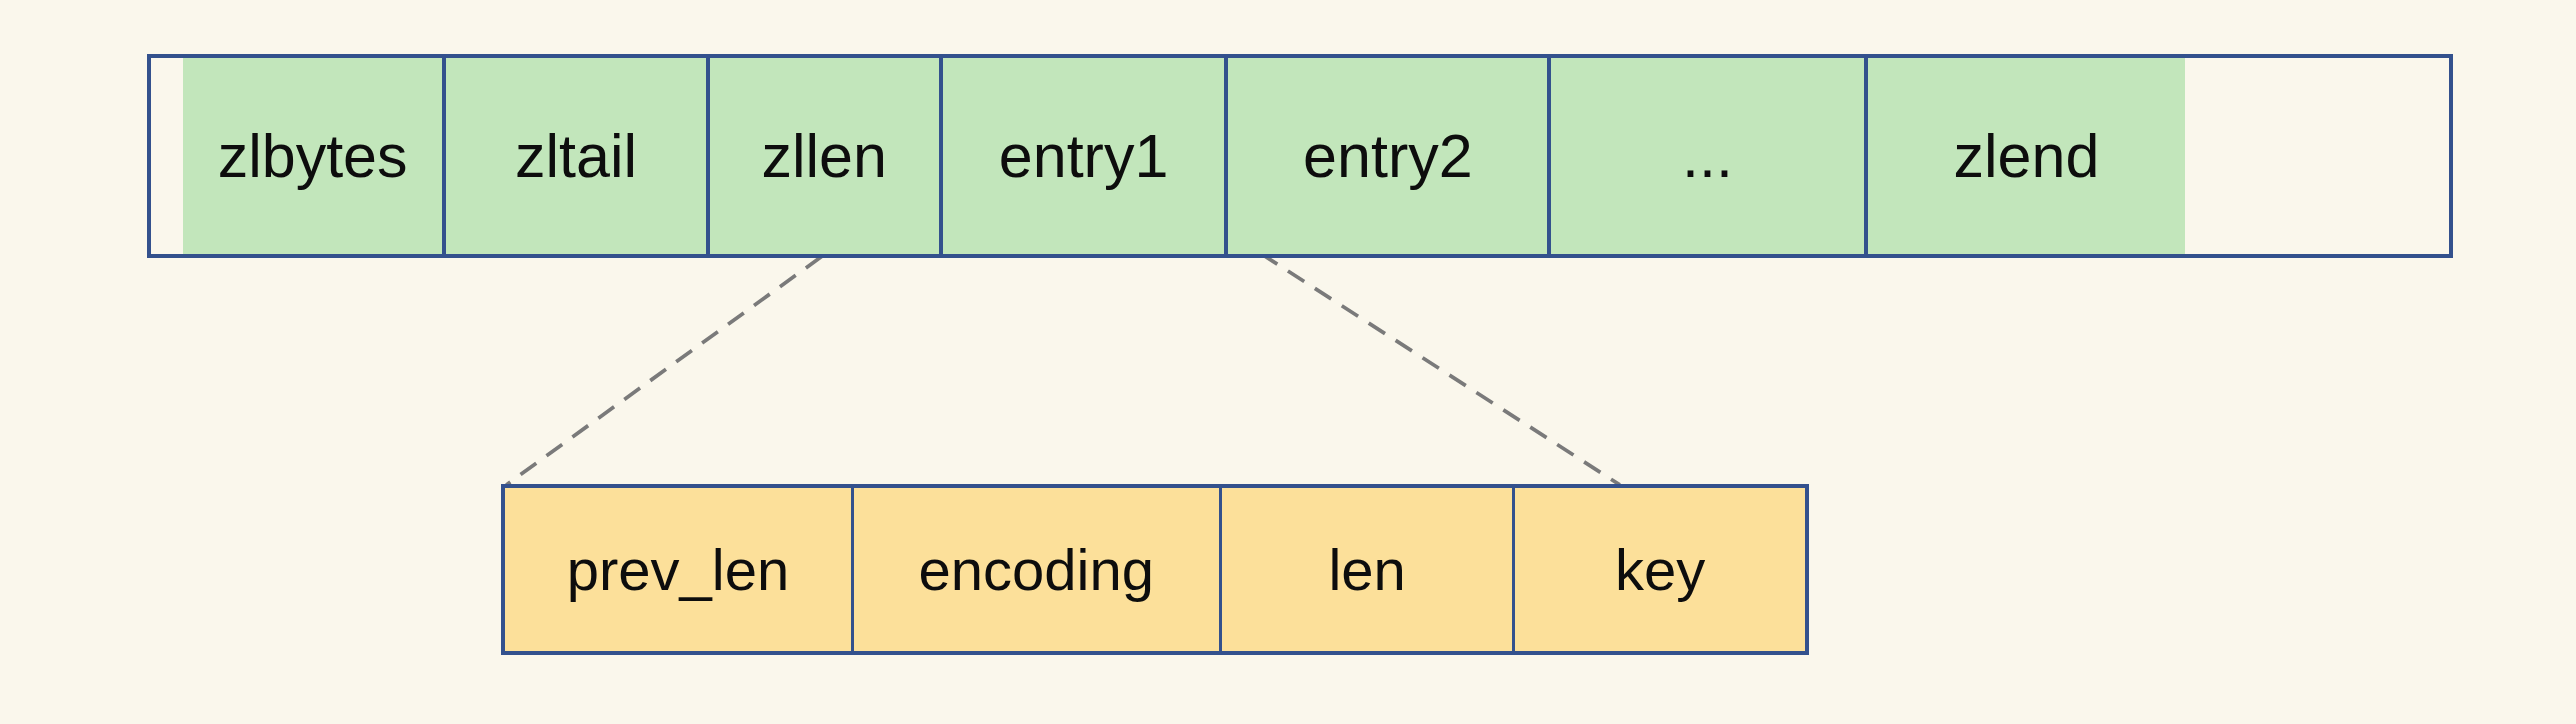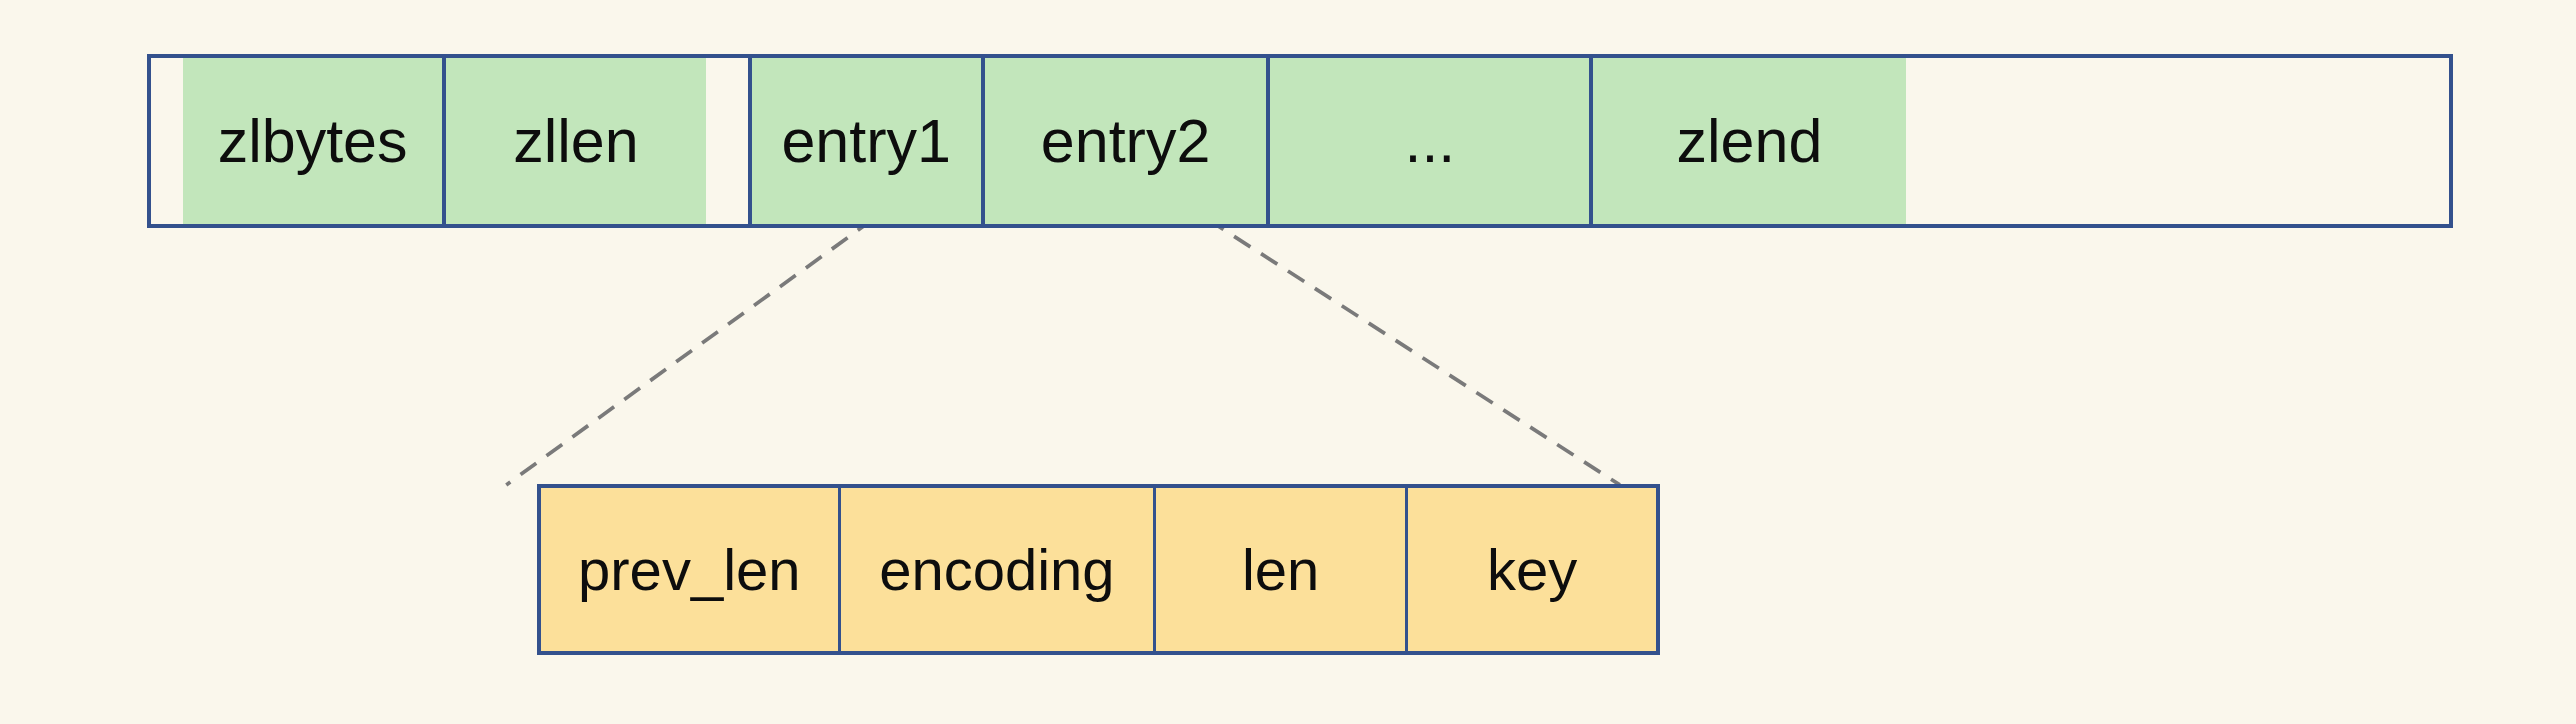--- a/index.html
+++ b/index.html
@@ -24,49 +24,48 @@
   }
   .struct-row {
     position: absolute;
     display: flex;
     border: 4.5px solid var(--border-blue);
   }
   .row-ziplist {
     left: 147px;
     top: 54px;
     width: 2306px;
-    height: 174px;
+    height: 204px;
     font-size: 61px;
     padding-left: 32px;
   }
   .row-entry-detail {
     left: 501px;
     top: 484px;
-    width: 1123px;
+    width: 1308px;
     height: 171px;
     font-size: 58px;
-    margin-left: 36px;
   }
   .cell {
     display: flex;
     align-items: center;
     justify-content: center;
     color: var(--text);
     overflow: hidden;
     flex: 0 0 auto;
   }
   .cell + .cell { border-left: 4.5px solid var(--border-blue); }
   .row-ziplist .cell { background: var(--cell-green); }
   .row-entry-detail .cell { background: var(--cell-yellow); }
   .row-entry-detail .cell + .cell { border-left-width: 3.7px; justify-content: center; }
 
   
   .row-ziplist .cell:nth-child(1) { width: 11.44%; }
   .row-ziplist .cell:nth-child(2) { width: 11.63%; }
-  .row-ziplist .cell:nth-child(3) { width: 10.28%; margin-left: 42px; }
+  .row-ziplist .cell:nth-child(3) { width: 10.28%; }
   .row-ziplist .cell:nth-child(4) { width: 12.61%; }
   .row-ziplist .cell:nth-child(5) { width: 14.25%; }
   .row-ziplist .cell:nth-child(6) { width: 13.96%; }
   .row-ziplist .cell:nth-child(7) { width: 14.19%; }
   .row-ziplist .cell:nth-child(8) { flex: 1 1 auto; font-family: Liberation Mono, monospace; }
 
   .row-entry-detail .cell:nth-child(1) { width: 26.6%; }
   .row-entry-detail .cell:nth-child(2) { width: 28.3%; }
   .row-entry-detail .cell:nth-child(3) { width: 22.6%; }
   .row-entry-detail .cell:nth-child(4) { flex: 1 1 auto; }
@@ -92,20 +91,23 @@
   <svg class="connector-layer" viewBox="0 0 3457 972">
     <line x1="1172" y1="294" x2="679" y2="651"></line>
     <line x1="1620" y1="294" x2="2174" y2="651"></line>
   </svg>
 
   <div class="struct-row row-ziplist">
     <div class="cell">
       <span>zlbytes</span>
     </div>
     <div class="cell">
+      <span>zltail</span>
+    </div>
+    <div class="cell">
       <span>zllen</span>
     </div>
     <div class="cell">
       <span>entry1</span>
     </div>
     <div class="cell">
       <span>entry2</span>
     </div>
     <div class="cell">
       <span>...</span>

